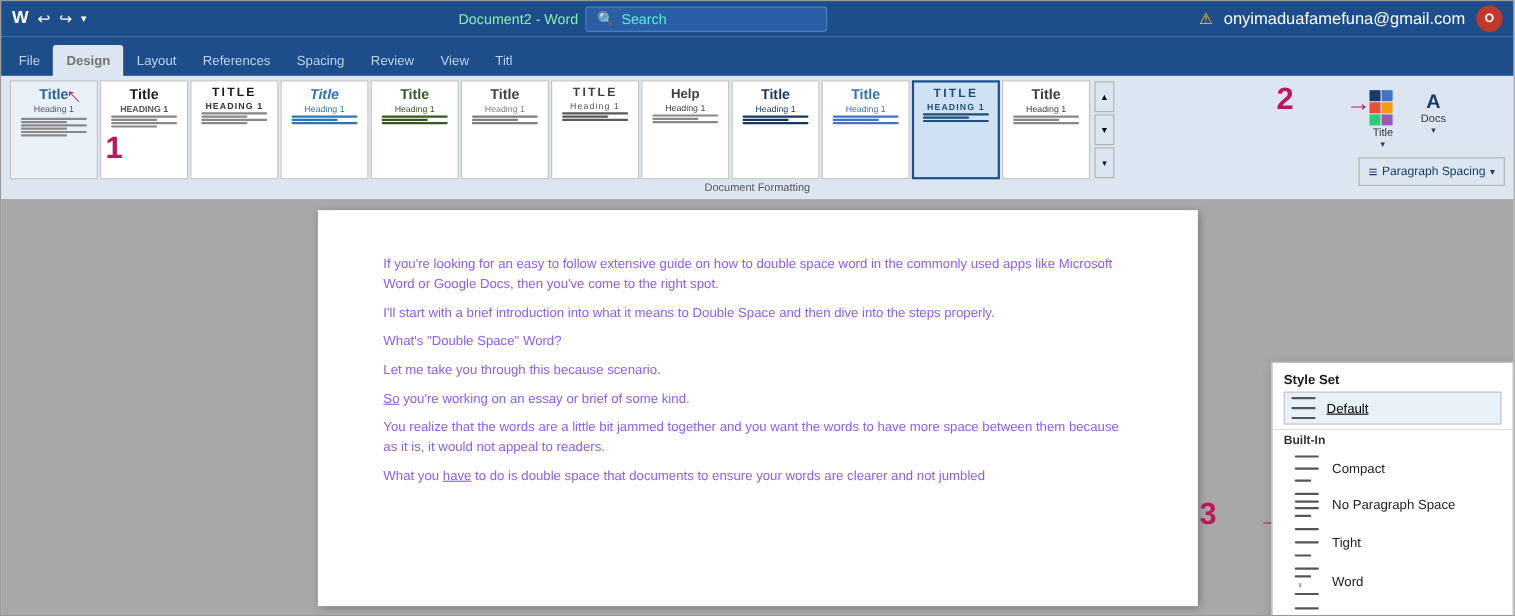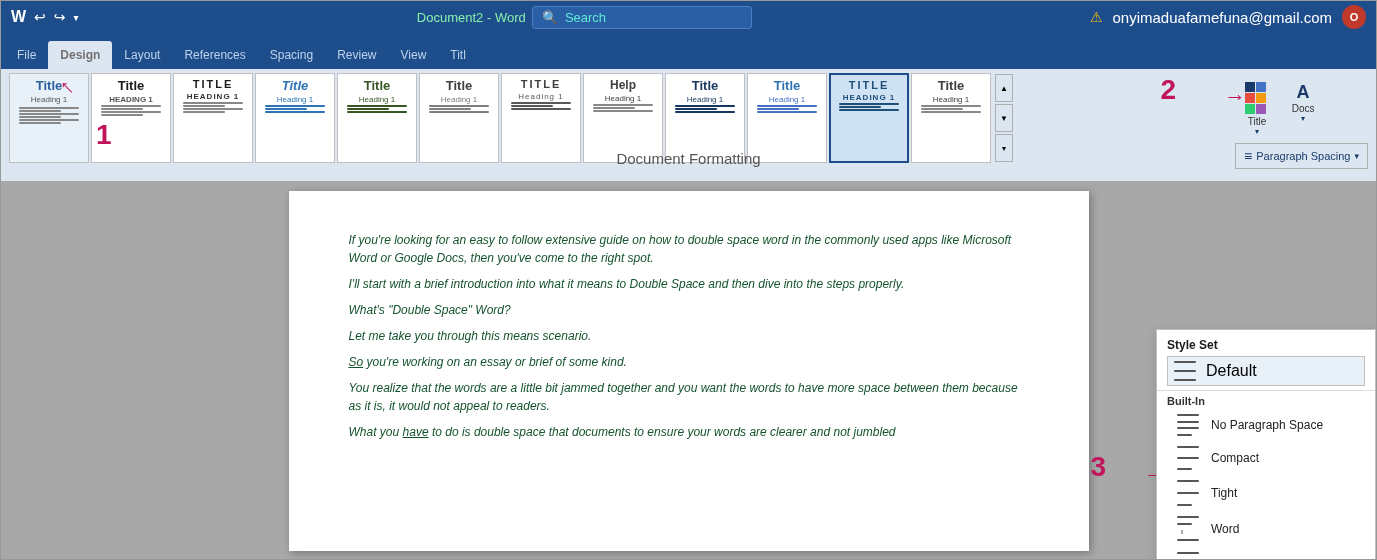--- a/index.html
+++ b/index.html
@@ -111,24 +111,24 @@
       cursor: pointer;
       display: flex;
       align-items: center;
       justify-content: center;
       font-size: 8px;
     }
 
     
     .doc-format-label {
       position: absolute;
-      bottom: 14px;
+      bottom: 4px;
       left: 50%;
       transform: translateX(-50%);
-      font-size: 15px;
+      font-size: 10px;
       color: #555;
     }
 
     
     .ribbon-extras {
       display: flex;
       flex-direction: column;
       align-items: flex-start;
       gap: 2px;
       padding-top: 4px;
@@ -175,22 +175,21 @@
       overflow: hidden;
     }
     .doc-page {
       background: white;
       width: 800px;
       min-height: 360px;
       padding: 40px 60px;
       box-shadow: 2px 2px 8px rgba(0,0,0,0.3);
       font-size: 12px;
       line-height: 1.5;
-      color: #14532d;
-      font-style: italic;
+      color: #8b5cf6;
     }
     .doc-page p { margin-bottom: 8px; }
     .underline { text-decoration: underline; }
 
     
     .para-dropdown {
       position: absolute;
       right: 0;
       top: 148px;
       width: 220px;
@@ -429,72 +428,72 @@
     <div style="position:absolute;right:130px;top:12px;color:#c0155a;font-size:22px;font-weight:bold;z-index:50;pointer-events:none;">→</div>
   </div>
 
   <div style="display:flex;position:relative;height:380px;">
 
     <div class="doc-area">
       <div class="doc-page">
         <p>If you're looking for an easy to follow extensive guide on how to double space word in the commonly used apps like Microsoft Word or Google Docs, then you've come to the right spot.</p>
         <p>I'll start with a brief introduction into what it means to Double Space and then dive into the steps properly.</p>
         <p>What's "Double Space" Word?</p>
-        <p>Let me take you through this means scenario.</p>
+        <p>Let me take you through this because scenario.</p>
         <p><span class="underline">So</span> you're working on an essay or brief of some kind.</p>
         <p>You realize that the words are a little bit jammed together and you want the words to have more space between them because as it is, it would not appeal to readers.</p>
         <p>What you <span class="underline">have</span> to do is double space that documents to ensure your words are clearer and not jumbled</p>
       </div>
 
       <div style="position:absolute;right:270px;top:270px;color:#c0155a;font-size:28px;font-weight:bold;z-index:50;pointer-events:none;">3</div>
 
       <div style="position:absolute;right:210px;top:278px;color:#c0155a;font-size:22px;font-weight:bold;z-index:50;pointer-events:none;">→</div>
     </div>
 
     <div class="para-dropdown">
 
       <div style="padding:8px 10px 4px 10px;">
         <div style="font-size:12px;font-weight:bold;color:#1a1a1a;margin-bottom:4px;">Style Set</div>
         <div style="display:flex;align-items:center;gap:8px;padding:4px 6px;background:#e8f0f8;border:1px solid #c0c0c0;">
           <div style="width:24px;height:20px;display:flex;flex-direction:column;justify-content:space-between;">
             <div style="height:2px;background:#555;width:22px;border-radius:1px;"></div>
             <div style="height:2px;background:#555;width:22px;border-radius:1px;"></div>
             <div style="height:2px;background:#555;width:22px;border-radius:1px;"></div>
           </div>
-          <span style="font-size:16px;">Default</span>
+          <span style="font-size:12px;text-decoration:underline;">Default</span>
         </div>
       </div>
 
       <div style="height:1px;background:#ddd;"></div>
 
       <div style="padding:4px 10px 2px;">
         <div style="font-size:11px;font-weight:bold;color:#333;margin-bottom:2px;">Built-In</div>
 
         <div class="para-item">
-          <div class="para-item-icon">
-            <div class="p-line w100"></div>
-            <div class="p-line w100"></div>
-            <div class="p-line w100"></div>
-            <div class="p-line w70"></div>
-          </div>
-          <span style="font-size:12px;">No Paragraph Space</span>
-        </div>
-
-        <div class="para-item">
           <div class="para-item-icon" style="height:24px;">
             <div class="p-line w100"></div>
             <div style="height:3px;"></div>
             <div class="p-line w100"></div>
             <div style="height:3px;"></div>
             <div class="p-line w70"></div>
           </div>
           <span style="font-size:12px;">Compact</span>
         </div>
 
         <div class="para-item">
+          <div class="para-item-icon">
+            <div class="p-line w100"></div>
+            <div class="p-line w100"></div>
+            <div class="p-line w100"></div>
+            <div class="p-line w70"></div>
+          </div>
+          <span style="font-size:12px;">No Paragraph Space</span>
+        </div>
+
+        <div class="para-item">
           <div class="para-item-icon" style="height:26px;">
             <div class="p-line w100"></div>
             <div style="height:4px;"></div>
             <div class="p-line w100"></div>
             <div style="height:4px;"></div>
             <div class="p-line w70"></div>
           </div>
           <span style="font-size:12px;">Tight</span>
         </div>
 

